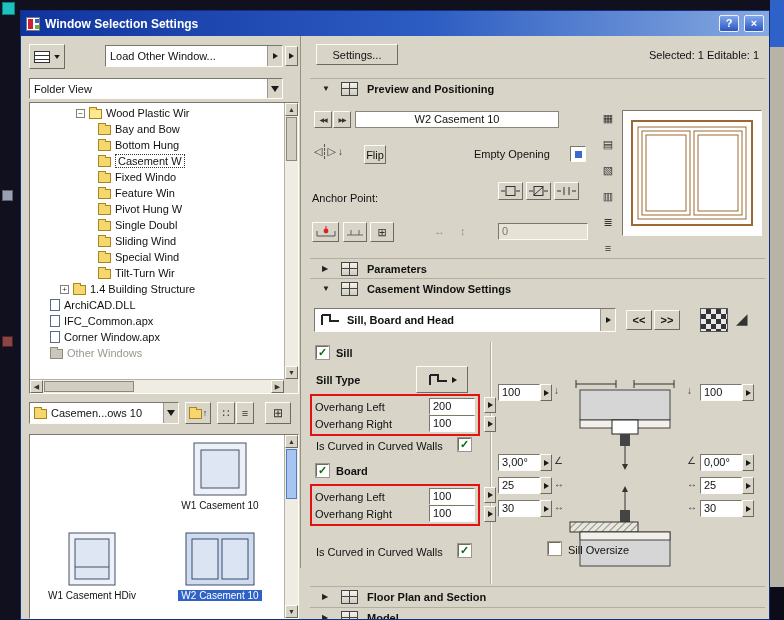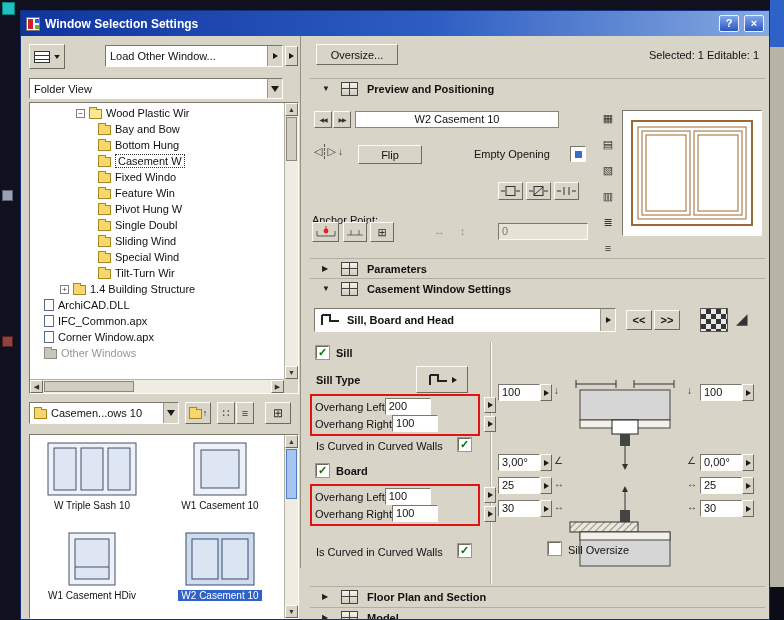--- a/index.html
+++ b/index.html
@@ -24,33 +24,33 @@
 .tri-r{width:0;height:0;border-left:6px solid #1a1a1a;border-top:4px solid transparent;border-bottom:4px solid transparent}
 .tri-r.sm{border-left-width:5px;border-top-width:3px;border-bottom-width:3px}
 .tri-d{width:0;height:0;border-top:6px solid #1a1a1a;border-left:4px solid transparent;border-right:4px solid transparent}
 .spin{position:absolute;width:12px;height:16px;background:#d8d4c8;border:1px solid;border-color:#fefcf5 #6e6a5f #6e6a5f #fefcf5;display:flex;align-items:center;justify-content:center;cursor:pointer}
 .cb{width:13px;height:13px;background:#fff;border:1px solid;border-color:#6f6b60 #fff #fff #6f6b60;outline:1px solid #9a968c;font-size:11px;line-height:11px;text-align:center;color:#0d6e0d;font-weight:bold;cursor:pointer}
 .lbl{font-size:11px;white-space:nowrap}
 .bold{font-weight:bold}
 .field{height:17px;background:#fff;border:1px solid;border-color:#7b776c #fefcf5 #fefcf5 #7b776c;padding:1px 3px;font-size:11px;white-space:nowrap}
 .field.dis{background:#e6e2d6;color:#7a776d}
 .redbox{position:absolute;border:2px solid #e31212;background:#d8d4c8;padding:2px 3px;display:flex;flex-direction:column;justify-content:space-around}
-.frow{display:flex;align-items:center;justify-content:flex-start;height:18px}
+.frow{display:flex;align-items:center;justify-content:space-between;height:18px}
 .frow .field{width:46px}
 .sec-hdr{position:absolute;left:8px;right:4px;height:20px;display:flex;align-items:center;gap:9px;border-top:1px solid #b2ae a2;border-top:1px solid #b2aea2;padding-left:12px}
 .sec-arrow{font-size:8px;color:#222;width:10px;cursor:pointer}
 .sec-icon{width:17px;height:14px;border:1px solid #444;background:
  linear-gradient(#444,#444) 50% 0/1px 100% no-repeat,
  linear-gradient(#444,#444) 0 50%/100% 1px no-repeat,
  linear-gradient(#f4f2ea,#cfccc0)}
 .sec-title{font-weight:bold;font-size:11px}
 .tree{position:absolute;left:8px;top:66px;width:270px;height:292px;background:#fff;border:1px solid;border-color:#7b776c #fefcf5 #fefcf5 #7b776c}
 .tree-inner{position:absolute;left:0;top:0;right:14px;bottom:14px;overflow:hidden;padding-top:2px}
 .trow{display:flex;align-items:center;height:16px;gap:4px;white-space:nowrap;cursor:pointer}
-.ind-1{padding-left:14px}.ind-2{padding-left:30px}.ind-3{padding-left:46px}.ind-4{padding-left:68px}
+.ind-1{padding-left:20px}.ind-2{padding-left:30px}.ind-3{padding-left:46px}.ind-4{padding-left:68px}
 .exp{width:9px;height:9px;border:1px solid #848078;background:#fff;font-size:8px;line-height:7px;text-align:center;color:#333;flex:none}
 .fld{width:13px;height:10px;flex:none;background:#f7d66e;border:1px solid #a8851d;position:relative;margin-top:1px}
 .fld::before{content:"";position:absolute;top:-3px;left:-1px;width:6px;height:2px;background:#f7d66e;border:1px solid #a8851d;border-bottom:0}
 .fld.open{background:#fde98f}
 .fld.gray{background:#c9c6bc;border-color:#8e8b80}
 .fld.gray::before{background:#c9c6bc;border-color:#8e8b80}
 .filei{width:10px;height:12px;flex:none;background:#fff;border:1px solid #5a6a8a}
 .sel-label{border:1px dotted #333;padding:0 2px;background:#fff}
 .distext{color:#9a978e}
 .vscroll{position:absolute;right:0;top:0;bottom:14px;width:14px;background:#efede3;border-left:1px solid #b5b1a5}
@@ -209,31 +209,20 @@
           <span class="glyph" style="font-size:11px">∷</span>
         </div>
     <div class="btn abs" style="left:215px;top:366px;width:18px;height:22px">
           <span class="glyph" style="font-size:11px">≡</span>
         </div>
     <div class="btn abs" style="left:244px;top:366px;width:26px;height:22px">
           <span class="glyph" style="font-size:12px">⊞</span>
         </div>
 
     <div class="thumbs">
-      <div class="tcell" style="left:2px;top:6px">
-        <svg width="92" height="56" viewBox="0 0 92 56">
-              <g fill="#eef2f8" stroke="#45506a">
-                <rect x="2" y="2" width="88" height="52"></rect>
-                <rect x="8" y="7" width="22" height="42" fill="#dde6f2"></rect>
-                <rect x="35" y="7" width="22" height="42" fill="#dde6f2"></rect>
-                <rect x="62" y="7" width="22" height="42" fill="#dde6f2"></rect>
-              </g>
-            </svg>
-        <div><span class="tlabel">W Triple Sash 10</span></div>
-      </div>
       <div class="tcell" style="left:130px;top:6px">
         <svg width="56" height="56" viewBox="0 0 56 56">
               <g fill="#eef2f8" stroke="#45506a">
                 <rect x="2" y="2" width="52" height="52"></rect>
                 <rect x="9" y="9" width="38" height="38" fill="#dde6f2"></rect>
               </g>
             </svg>
         <div><span class="tlabel">W1 Casement 10</span></div>
       </div>
       <div class="tcell" style="left:2px;top:96px">
@@ -259,21 +248,21 @@
       <div class="vscroll full">
         <div class="sbtn">▲</div>
         <div class="vthumb blue" style="top:14px;height:50px"></div>
         <div class="sbtn" style="position:absolute;bottom:0">▼</div>
       </div>
     </div>
   </div>
 
   <div class="rpanel">
     <div class="btn abs" style="left:14px;top:8px;width:82px;height:21px">
-          <span class="lbl">Oversize...</span>
+          <span class="lbl">Settings...</span>
         </div>
     <span class="lbl abs" style="right:10px;top:13px">Selected: 1 Editable: 1</span>
 
     <div class="sec-hdr" style="top:42px">
       <span class="sec-arrow">▼</span>
       <span class="sec-icon"></span>
       <span class="sec-title">Preview and Positioning</span>
     </div>
     <div class="btn abs" style="left:12px;top:75px;width:18px;height:17px">
           <span class="glyph" style="font-size:6px;letter-spacing:-1px">◀◀</span>
@@ -282,21 +271,21 @@
           <span class="glyph" style="font-size:6px;letter-spacing:-1px">▶▶</span>
         </div>
     <div class="namefield abs" style="left:53px;top:75px;width:204px;height:17px">W2 Casement 10</div>
 
     <span class="abs" style="left:12px;top:108px;display:flex;align-items:center;gap:2px">
       <span class="glyph" style="font-size:11px">◁</span>
       <span style="border-left:1px dashed #555;height:15px"></span>
       <span class="glyph" style="font-size:11px">▷</span>
       <span class="glyph" style="font-size:10px">↓</span>
     </span>
-    <div class="btn abs" style="left:56px;top:109px;width:64px;height:19px">
+    <div class="btn abs" style="left:62px;top:109px;width:22px;height:19px">
           <span class="lbl">Flip</span>
         </div>
     <span class="lbl abs" style="left:172px;top:112px">Empty Opening</span>
     <div class="sunken abs" style="left:268px;top:110px;width:16px;height:16px;display:flex;align-items:center;justify-content:center">
           <span style="width:7px;height:7px;background:#3a6ad0"></span>
         </div>
 
     <div class="btn abs" style="left:196px;top:146px;width:25px;height:18px">
       <svg width="19" height="12" viewBox="0 0 19 12">
             <g stroke="#333" fill="none">
@@ -314,21 +303,21 @@
           </svg>
     </div>
     <div class="btn abs" style="left:252px;top:146px;width:25px;height:18px">
       <svg width="19" height="12" viewBox="0 0 19 12">
             <g stroke="#333" fill="none">
               <path d="M0 6h4M15 6h19M7 2v8M12 2v8"></path>
             </g>
           </svg>
     </div>
 
-    <span class="lbl abs" style="left:10px;top:178px">Anchor Point:</span>
+    <span class="lbl abs" style="left:10px;top:156px">Anchor Point:</span>
     <div class="btn abs" style="left:10px;top:186px;width:27px;height:20px">
       <svg width="20" height="13" viewBox="0 0 20 13">
             <path d="M1 10h18M1 10V5M19 10V5" stroke="#555" fill="none"></path>
             <circle cx="10" cy="5" r="2.4" fill="#d22"></circle>
             <path d="M10 0v3" stroke="#d22"></path>
           </svg>
     </div>
     <div class="btn abs" style="left:41px;top:186px;width:24px;height:20px">
       <svg width="18" height="12" viewBox="0 0 18 12">
             <path d="M1 9h16M5 9V4M13 9V4" stroke="#666" fill="none"></path>

